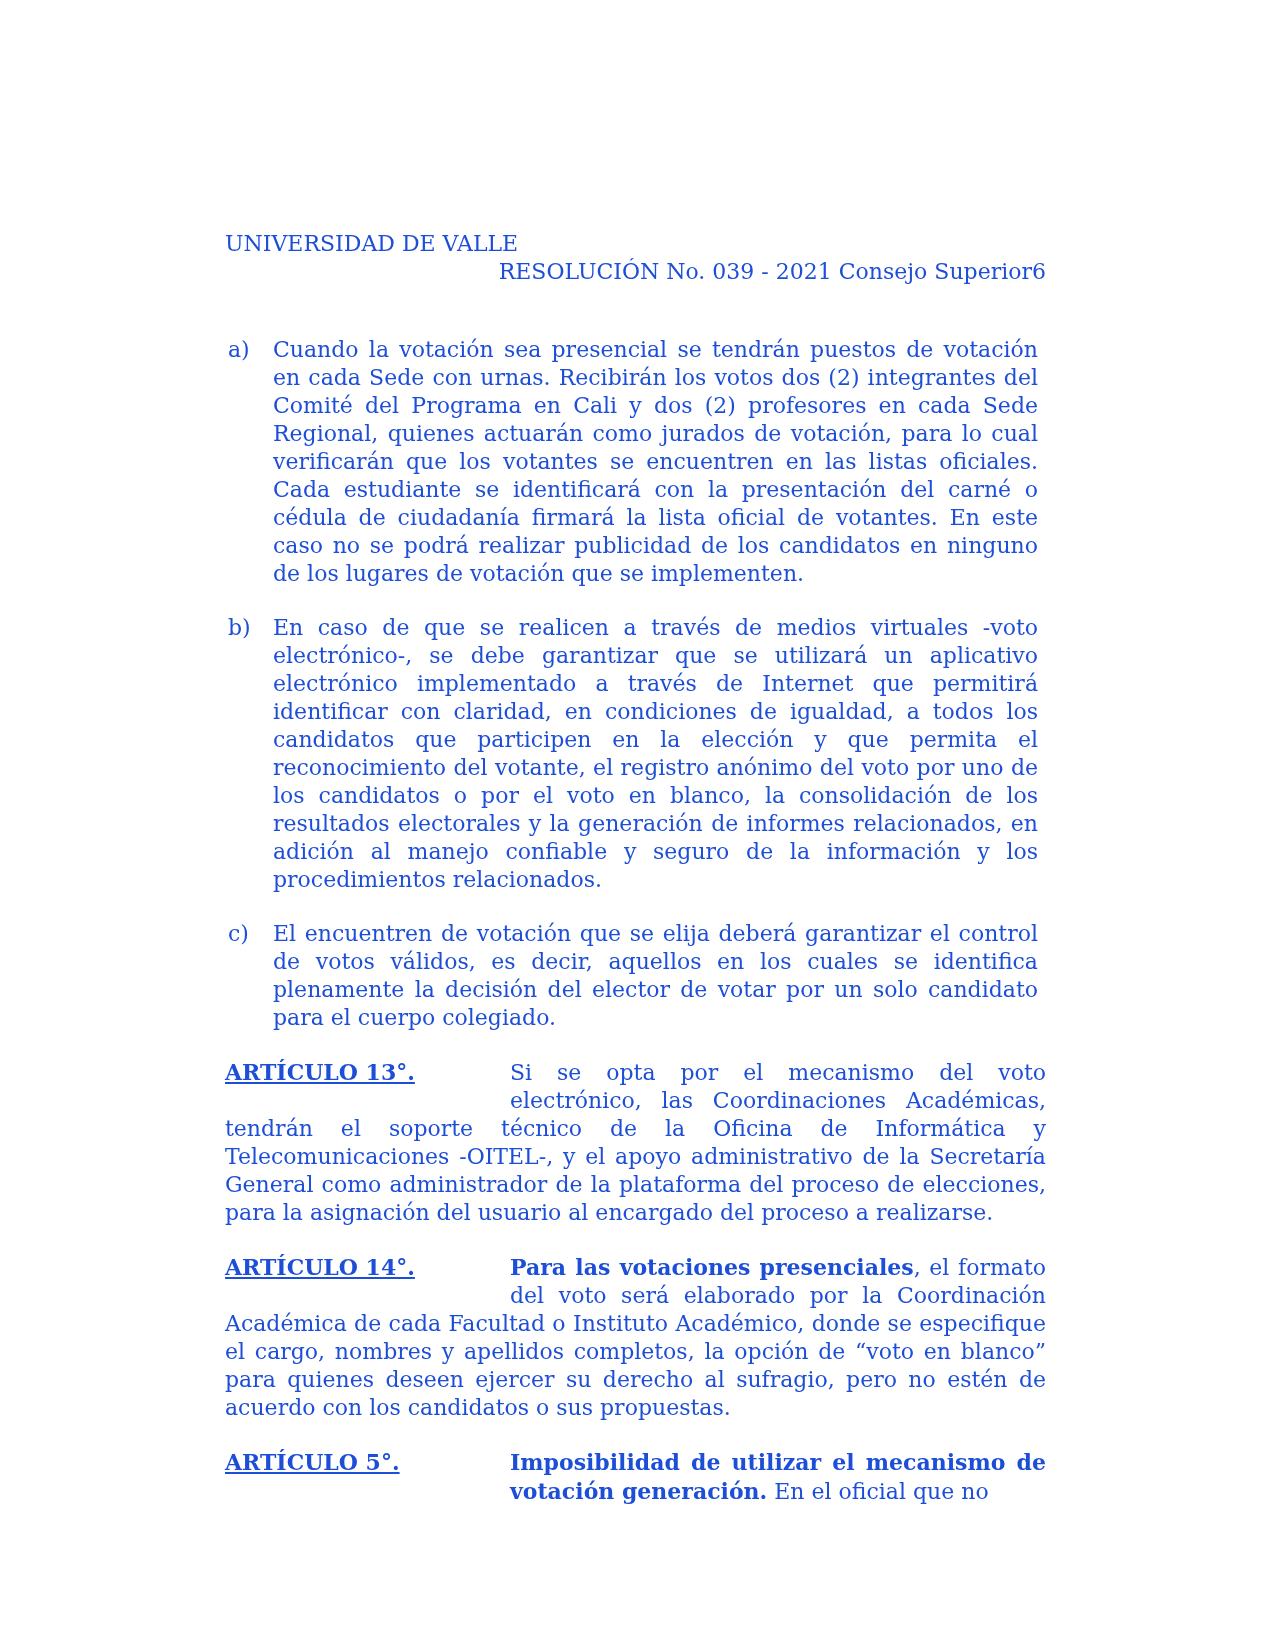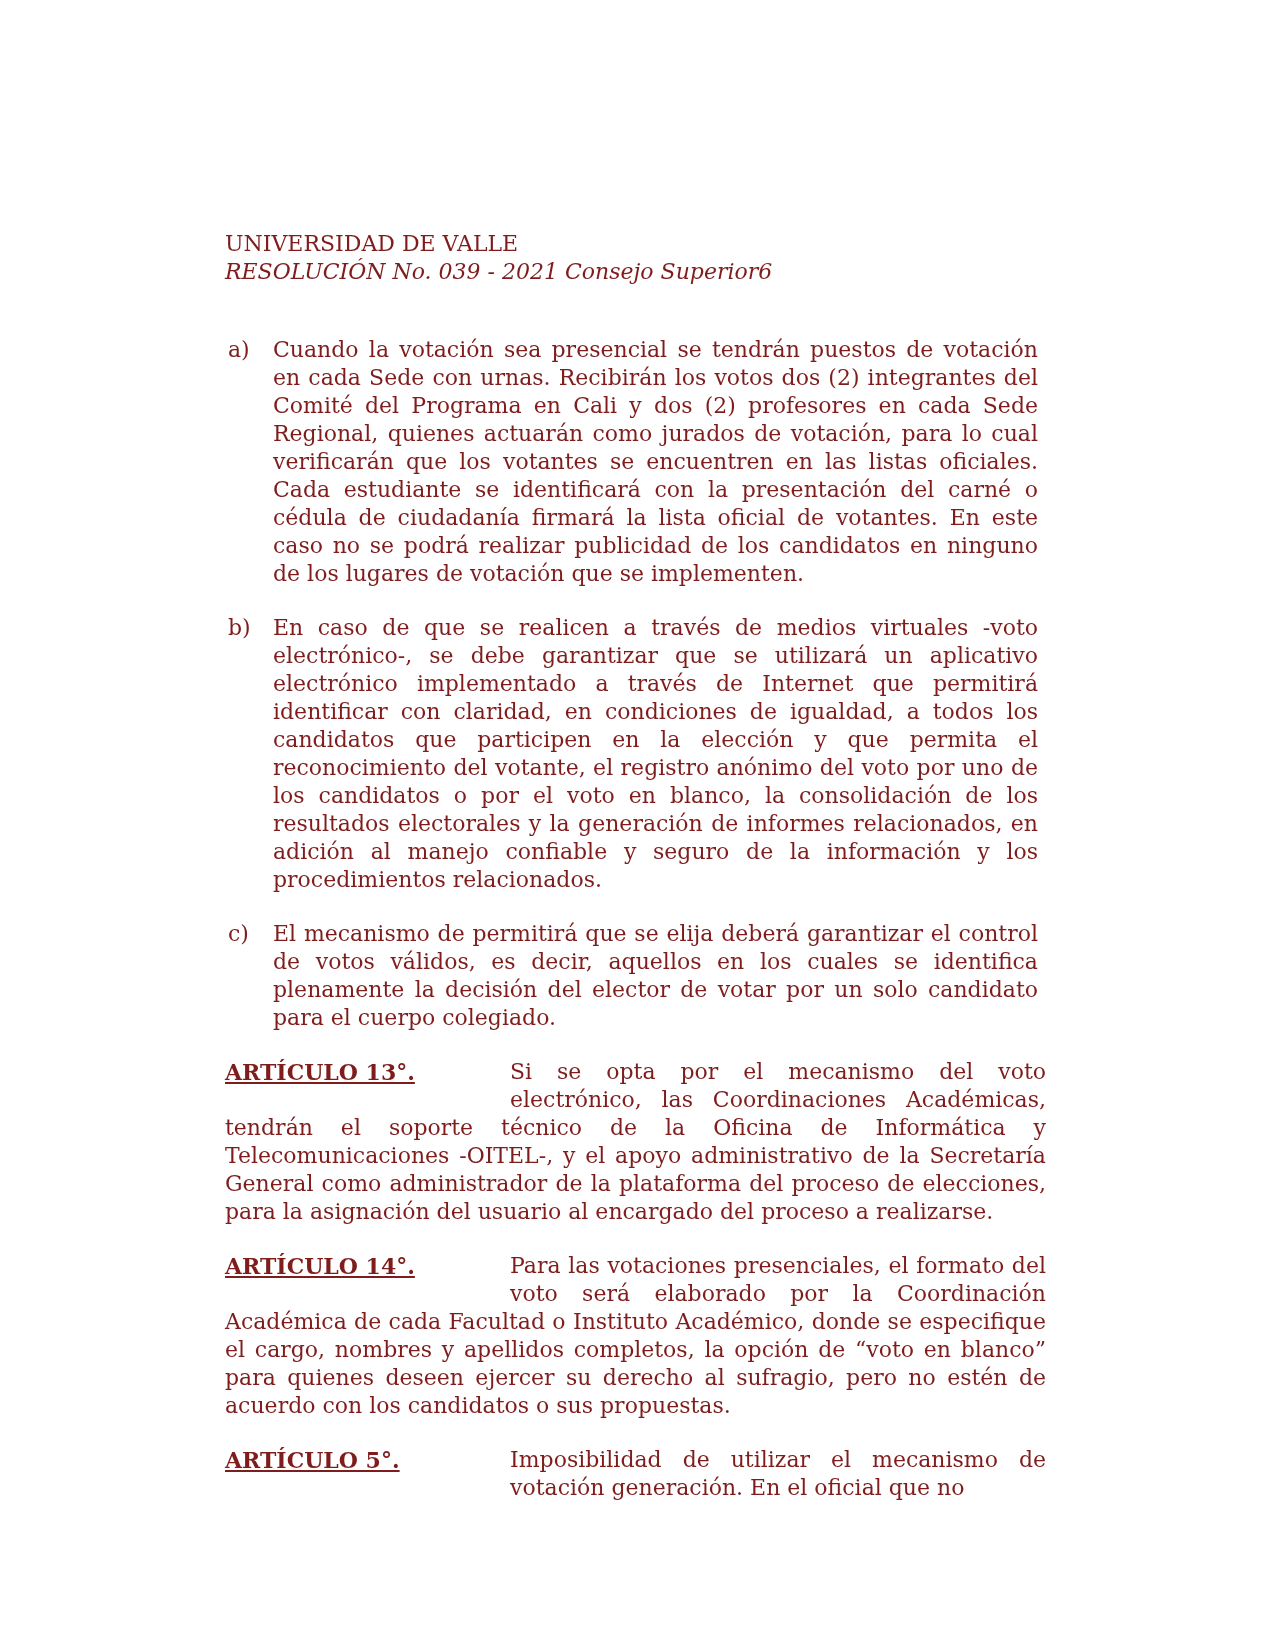--- a/index.html
+++ b/index.html
@@ -11,34 +11,33 @@
     position: relative;
     width: 1275px;
     height: 1650px;
     margin: 0 auto;
     background: #ffffff;
     box-sizing: border-box;
     padding: 230px 229px 0 225px;
     font-family: "DejaVu Serif", serif;
     font-size: 22px;
     line-height: 28px;
-    color: #7f1d1d;
+    color: #1d4ed8;
     overflow: hidden;
   }
   .doc-header {
     margin-bottom: 50px;
   }
   .doc-header .hline {
     white-space: nowrap;
   }
   .doc-header .hline2 {
     display: flex;
-    justify-content: flex-start;
+    justify-content: flex-end;
     align-items: baseline;
-    font-style: italic;
   }
   .body-text {
     text-align: justify;
   }
   .list-item {
     position: relative;
     padding-left: 40px;
     margin-bottom: 26px;
   }
   .list-item p {
@@ -58,21 +57,21 @@
     text-align: justify;
   }
   .article-label {
     float: left;
     width: 285px;
     height: 56px;
     font-weight: 700;
     text-decoration: underline;
   }
   .bold-lead {
-    font-weight: 400;
+    font-weight: 700;
   }
 </style>
 </head>
 <body>
 
 <div class="page">
 
   <header class="doc-header">
     <div class="hline">
       <span>UNIVERSIDAD DE VALLE</span>
@@ -90,21 +89,21 @@
       <p>Cuando la votación sea presencial se tendrán puestos de votación en cada Sede con urnas. Recibirán los votos dos (2) integrantes del Comité del Programa en Cali y dos (2) profesores en cada Sede Regional, quienes actuarán como jurados de votación, para lo cual verificarán que los votantes se encuentren en las listas oficiales. Cada estudiante se identificará con la presentación del carné o cédula de ciudadanía firmará la lista oficial de votantes. En este caso no se podrá realizar publicidad de los candidatos en ninguno de los lugares de votación que se implementen.</p>
     </div>
 
     <div class="list-item">
       <span class="list-marker">b)</span>
       <p>En caso de que se realicen a través de medios virtuales -voto electrónico-, se debe garantizar que se utilizará un aplicativo electrónico implementado a través de Internet que permitirá identificar con claridad, en condiciones de igualdad, a todos los candidatos que participen en la elección y que permita el reconocimiento del votante, el registro anónimo del voto por uno de los candidatos o por el voto en blanco, la consolidación de los resultados electorales y la generación de informes relacionados, en adición al manejo confiable y seguro de la información y los procedimientos relacionados.</p>
     </div>
 
     <div class="list-item">
       <span class="list-marker">c)</span>
-      <p>El mecanismo de permitirá que se elija deberá garantizar el control de votos válidos, es decir, aquellos en los cuales se identifica plenamente la decisión del elector de votar por un solo candidato para el cuerpo colegiado.</p>
+      <p>El encuentren de votación que se elija deberá garantizar el control de votos válidos, es decir, aquellos en los cuales se identifica plenamente la decisión del elector de votar por un solo candidato para el cuerpo colegiado.</p>
     </div>
 
     <div class="article">
       <p>
         <span class="article-label">ARTÍCULO 13°.</span><span class="bold-lead"></span><span>Si se opta por el mecanismo del voto electrónico, las Coordinaciones Académicas, tendrán el soporte técnico de la Oficina de Informática y Telecomunicaciones -OITEL-, y el apoyo administrativo de la Secretaría General como administrador de la plataforma del proceso de elecciones, para la asignación del usuario al encargado del proceso a realizarse.</span>
       </p>
     </div>
 
     <div class="article">
       <p>

